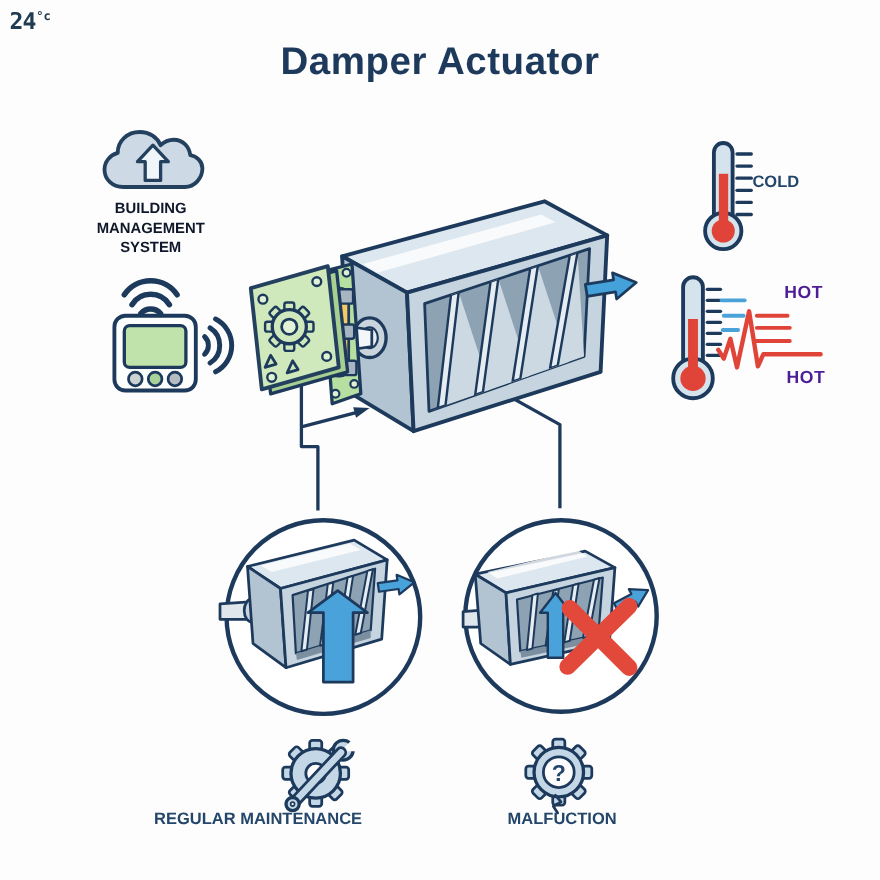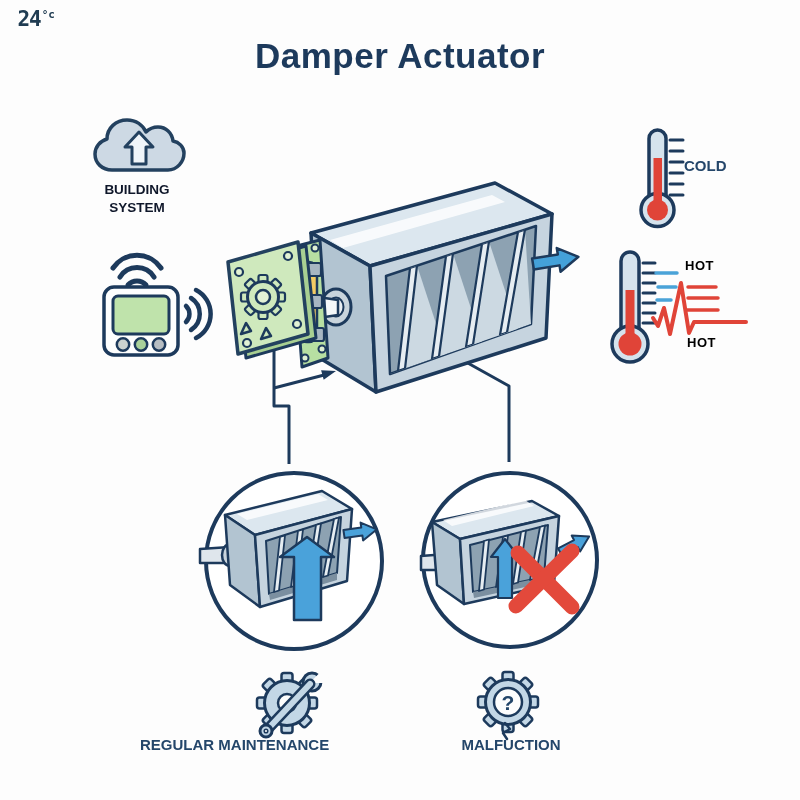--- a/index.html
+++ b/index.html
@@ -2,26 +2,26 @@
 <html><head>
 <meta charset="utf-8">
 <style>
   html,body{margin:0;padding:0;background:#fdfdfd;}
   #stage{position:relative;width:800px;height:800px;background:#fdfdfd;overflow:hidden;
          font-family:"Liberation Sans",sans-serif;}
   #art{position:absolute;left:0;top:0;}
   .txt{position:absolute;color:#24466a;font-weight:700;}
   #title{left:0;top:36px;width:800px;text-align:center;font-size:35px;letter-spacing:.5px;color:#1d3a5c;}
   #bms{left:62px;top:181px;width:150px;text-align:center;font-size:13.5px;line-height:17.5px;color:#0f172a;}
-  #thermo-display{left:114px;top:296px;width:55px;height:37px;display:flex;align-items:center;justify-content:flex-end;
+  #thermo-display{left:114px;top:296px;width:55px;height:37px;display:flex;align-items:center;justify-content:center;
       font-family:"DejaVu Sans Mono",monospace;font-weight:700;color:#203c52;}
   #thermo-display .t{font-size:21px;letter-spacing:-1px;}
   #thermo-display .u{font-size:11px;margin-left:1px;margin-bottom:9px;}
   #cold-label{left:684px;top:157px;font-size:15px;}
-  .hot{color:#000000;font-size:13px;letter-spacing:.5px;}
+  .hot{color:#4c1d95;font-size:16px;letter-spacing:.5px;margin-left:28px;}
   #hot-top{left:685px;top:258px;}
   #hot-bottom{left:687px;top:335px;}
   #maint-label{left:140px;top:736px;width:300px;font-size:15px;}
   #malf-label{left:361px;top:736px;width:300px;text-align:center;font-size:15px;}
 </style>
 </head>
 <body>
 
 <div id="stage">
 
@@ -259,20 +259,21 @@
     </g>
     <path d="M505,723 l5,6 l-7,4 l4,6" fill="none" stroke="#1d3a5c" stroke-width="2.5" stroke-linejoin="round" stroke-linecap="round"></path>
     <text x="508" y="710" text-anchor="middle" font-family="Liberation Sans, sans-serif" font-size="21" font-weight="bold" fill="#24466a">?</text>
   </g>
 </svg>
 
   <div id="title" class="txt">Damper Actuator</div>
 
   <div id="bms" class="txt">
     <div>BUILDING</div>
+    <div>MANAGEMENT</div>
     <div>SYSTEM</div>
   </div>
 
   <div id="thermo-display">
     <span class="t">24</span>
     <span class="u">°c</span>
   </div>
 
   <div id="cold-label" class="txt">COLD</div>
   <div id="hot-top" class="txt hot">HOT</div>

